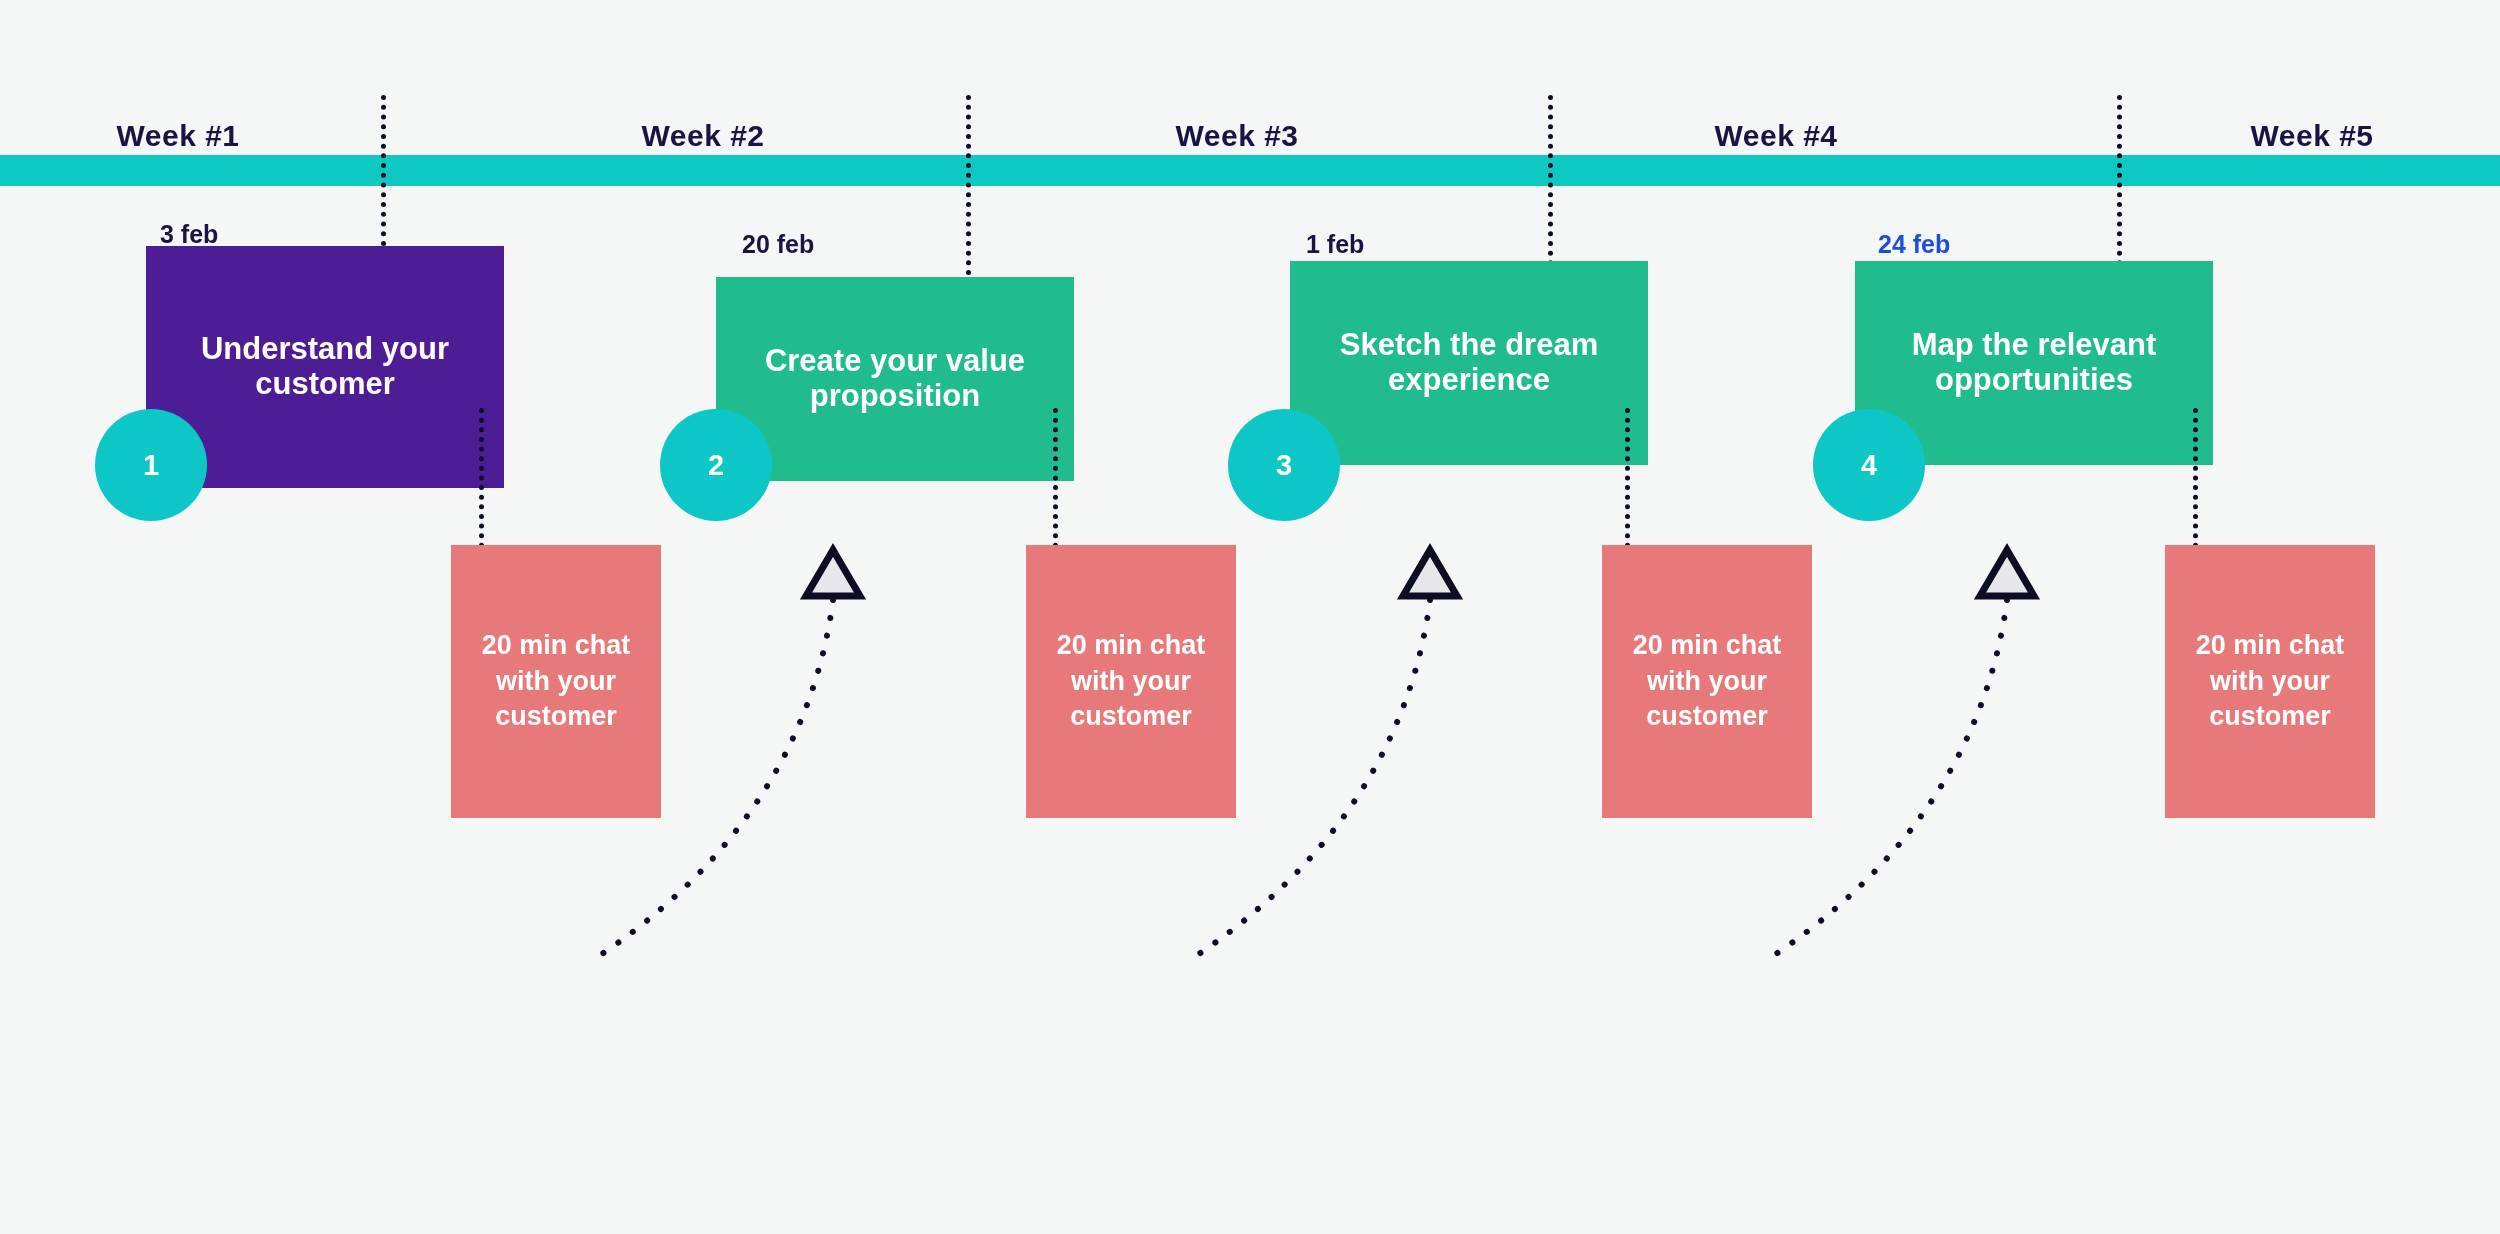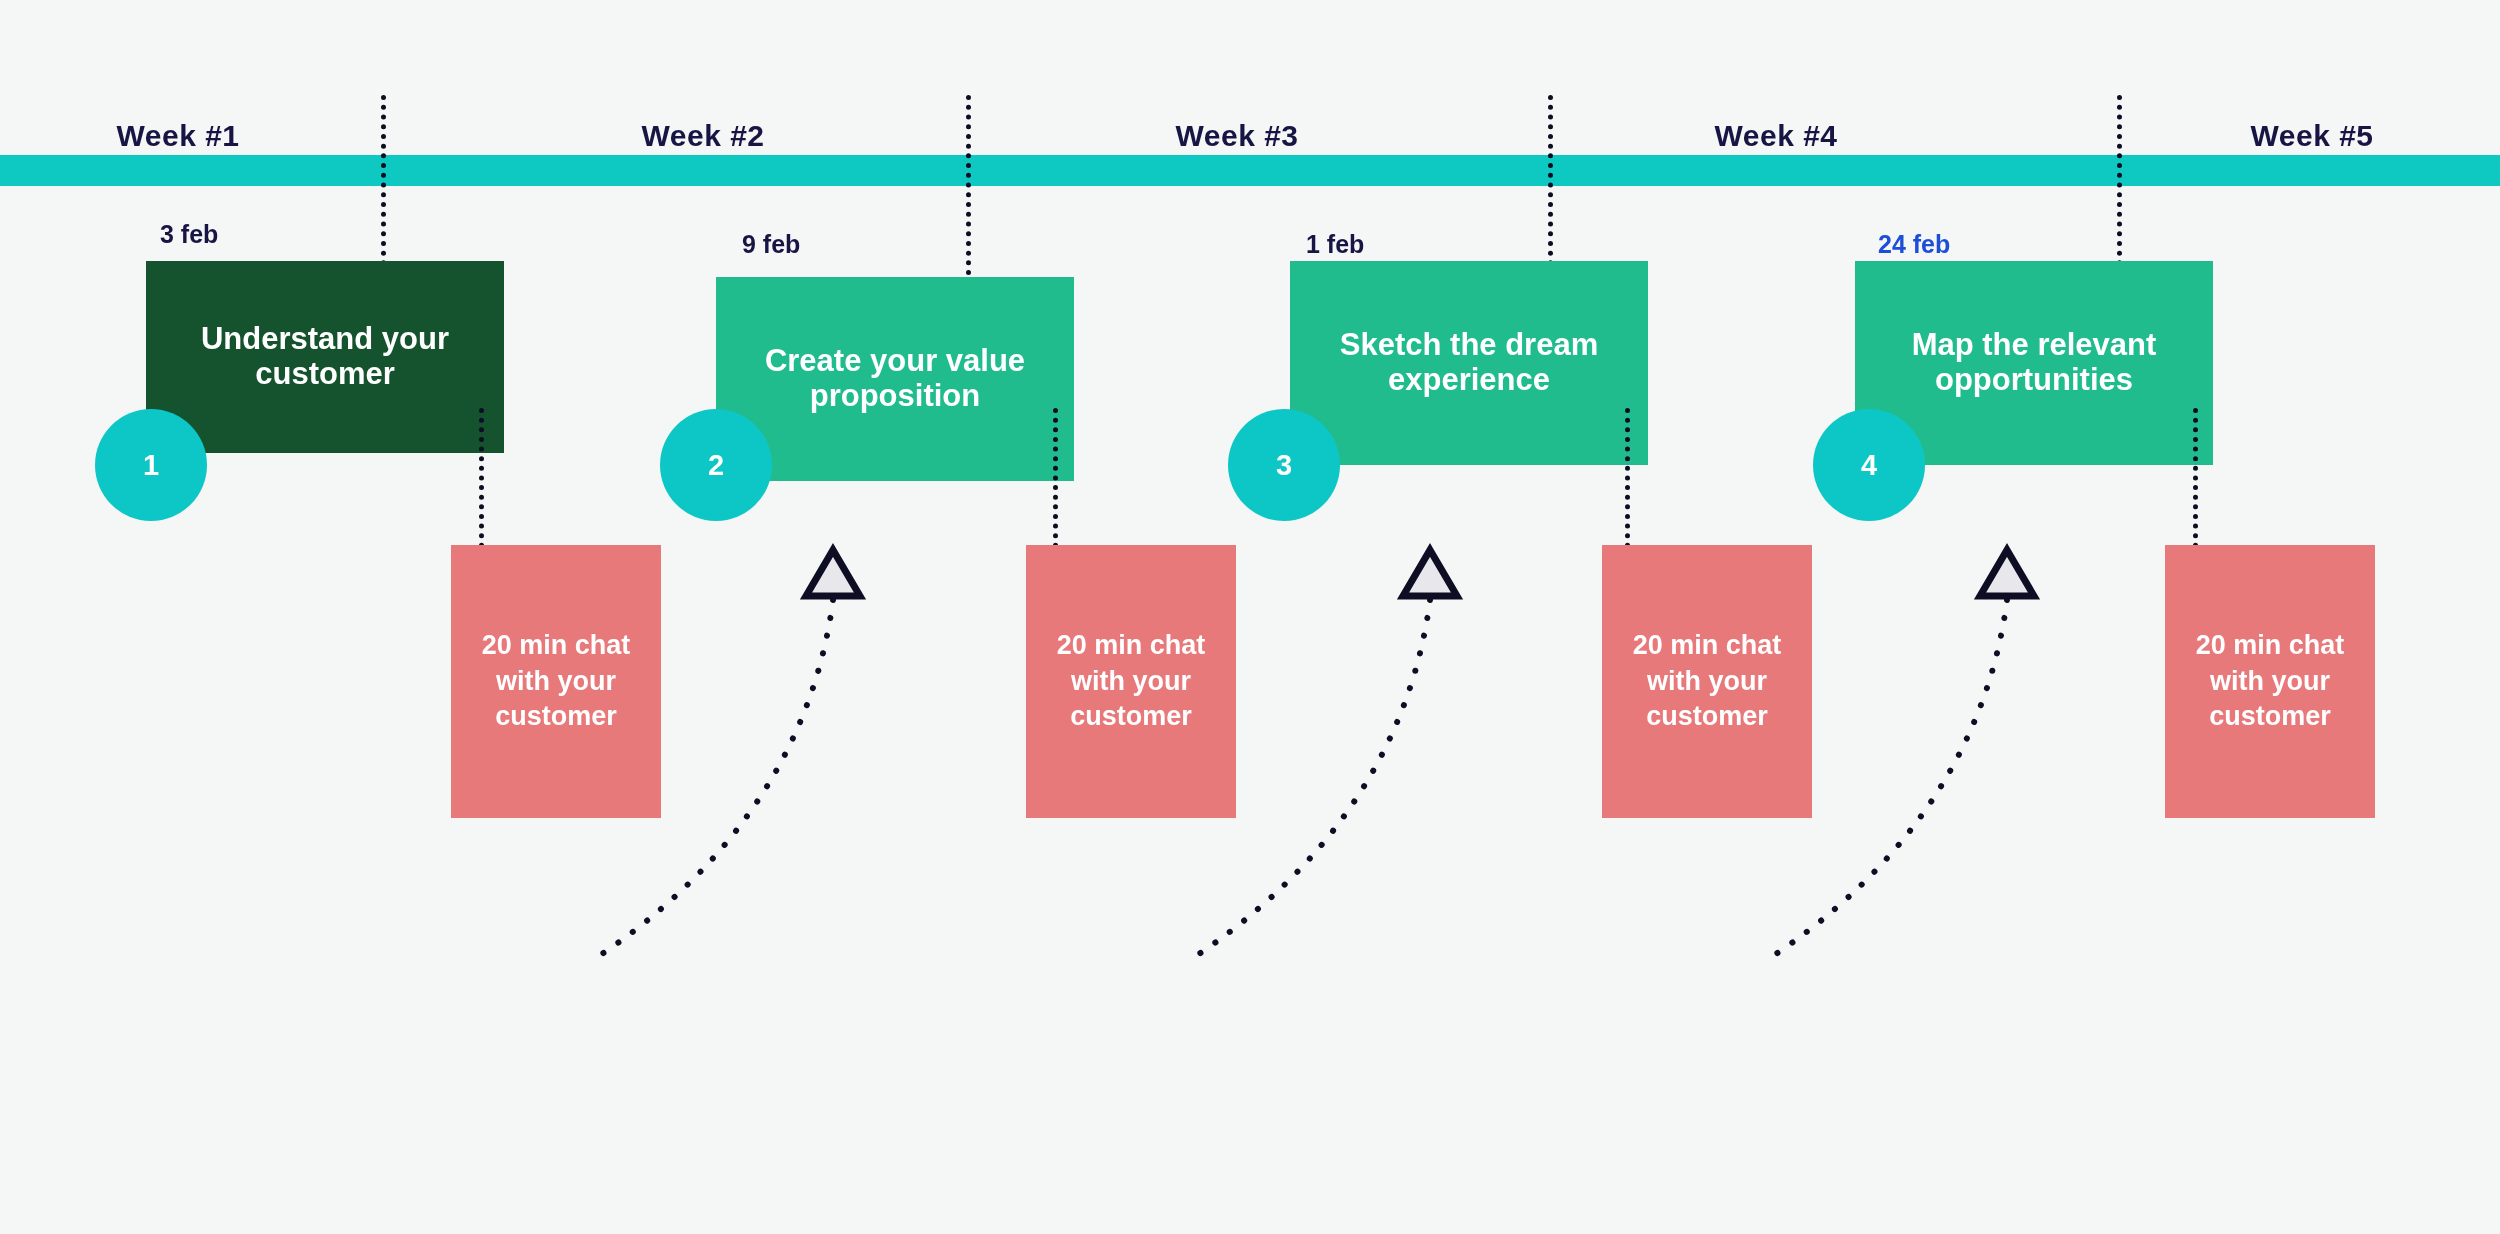--- a/index.html
+++ b/index.html
@@ -149,27 +149,27 @@
 
   <div id="week-dividers">
       <div class="week-divider" style="left: 381px; top: 95px; height: 190px; border-left-color: rgb(13, 13, 35);"></div>
       <div class="week-divider" style="left: 966px; top: 95px; height: 190px; border-left-color: rgb(13, 13, 35);"></div>
       <div class="week-divider" style="left: 1548px; top: 95px; height: 190px; border-left-color: rgb(13, 13, 35);"></div>
       <div class="week-divider" style="left: 2117px; top: 95px; height: 190px; border-left-color: rgb(13, 13, 35);"></div>
     </div>
 
   <div id="date-labels">
       <div class="date-label" style="left: 160px; top: 220px; color: rgb(22, 21, 68);">3 feb</div>
-      <div class="date-label" style="left: 742px; top: 230px; color: rgb(22, 21, 68);">9 feb</div>
+      <div class="date-label" style="left: 742px; top: 230px; color: rgb(22, 21, 68);">20 feb</div>
       <div class="date-label" style="left: 1306px; top: 230px; color: rgb(22, 21, 68);">1 feb</div>
       <div class="date-label" style="left: 1878px; top: 230px; color: #1d4ed8;">24 feb</div>
     </div>
 
   <div id="milestone-cards">
-      <div class="milestone-card" style="left: 146px; top: 261px; width: 358px; height: 192px; background: #14532d; color: rgb(255, 255, 255);">
+      <div class="milestone-card" style="left: 146px; top: 246px; width: 358px; height: 242px; background: #4c1d95; color: rgb(255, 255, 255);">
         <span>Understand your customer</span>
       </div>
       <div class="milestone-card" style="left: 716px; top: 277px; width: 358px; height: 204px; background: rgb(33, 188, 141); color: rgb(255, 255, 255);">
         <span>Create your value proposition</span>
       </div>
       <div class="milestone-card" style="left: 1282px; top: 261px; width: 358px; height: 204px; background: rgb(33, 188, 141); color: rgb(255, 255, 255); margin-left: 8px;">
         <span>Sketch the dream experience</span>
       </div>
       <div class="milestone-card" style="left: 1855px; top: 261px; width: 358px; height: 204px; background: rgb(33, 188, 141); color: rgb(255, 255, 255);">
         <span>Map the relevant opportunities</span>

